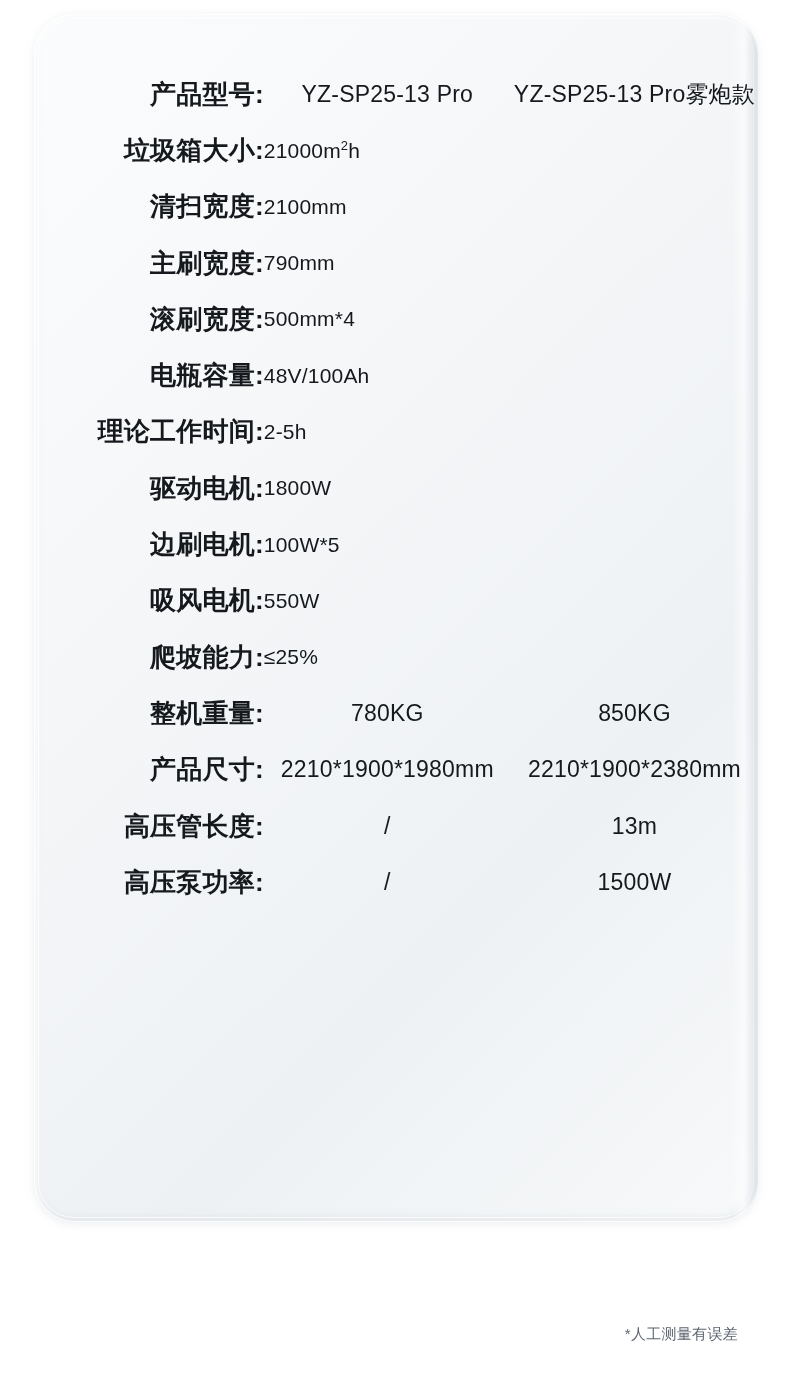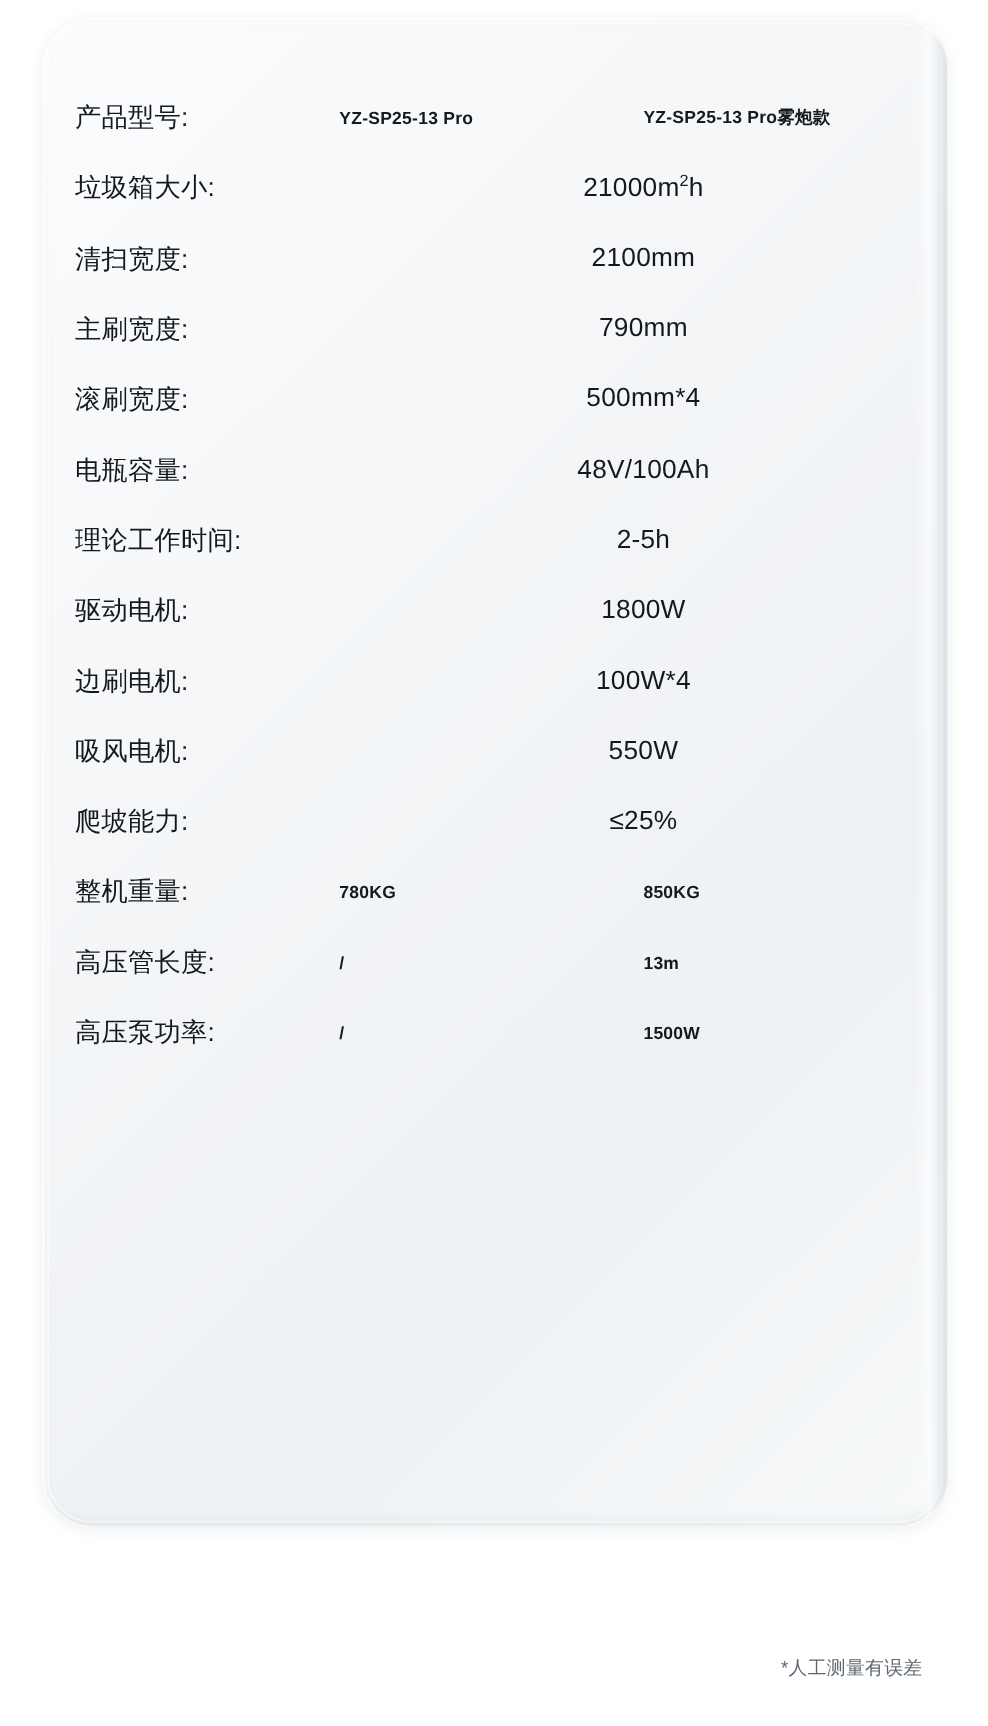--- a/index.html
+++ b/index.html
@@ -79,34 +79,35 @@
     vertical-align: middle;
     color: #1f2429;
     font-size: 21px;
     letter-spacing: 0.2px;
     padding: 0;
   }
 
   td.label {
     width: 218px;
     padding-left: 26px;
-    text-align: left;
-    font-size: 21px;
-    color: #15191d;
-  }
-
-  td.val {
-    font-size: 14px;
+    text-align: right;
+    font-size: 26px;
     color: #15191d;
     font-weight: bold;
   }
 
+  td.val {
+    text-align: center;
+    font-size: 23px;
+    color: #15191d;
+  }
+
   
   td.val-span {
-    text-align: center;
+    text-align: left;
     font-size: 21px;
     color: #15191d;
   }
 
   .col-a { width: 250px; }
   .col-b { width: 250px; }
 
   .sup {
     font-size: 13px;
     vertical-align: super;
@@ -174,40 +175,45 @@
         </tr>
 
         <tr>
           <td class="label">驱动电机:</td>
           <td class="val-span" colspan="2">1800W</td>
         </tr>
 
 
         <tr>
           <td class="label">边刷电机:</td>
-          <td class="val-span" colspan="2">100W*4</td>
+          <td class="val-span" colspan="2">100W*5</td>
         </tr>
 
         <tr>
           <td class="label">吸风电机:</td>
           <td class="val-span" colspan="2">550W</td>
         </tr>
 
 
         <tr>
           <td class="label">爬坡能力:</td>
           <td class="val-span" colspan="2">≤25%</td>
         </tr>
 
         <tr>
           <td class="label">整机重量:</td>
           <td class="val">780KG</td>
           <td class="val">850KG</td>
         </tr>
 
+        <tr>
+          <td class="label">产品尺寸:</td>
+          <td class="val">2210*1900*1980mm</td>
+          <td class="val">2210*1900*2380mm</td>
+        </tr>
 
         <tr>
           <td class="label">高压管长度:</td>
           <td class="val">/</td>
           <td class="val">13m</td>
         </tr>
 
         <tr>
           <td class="label">高压泵功率:</td>
           <td class="val">/</td>

